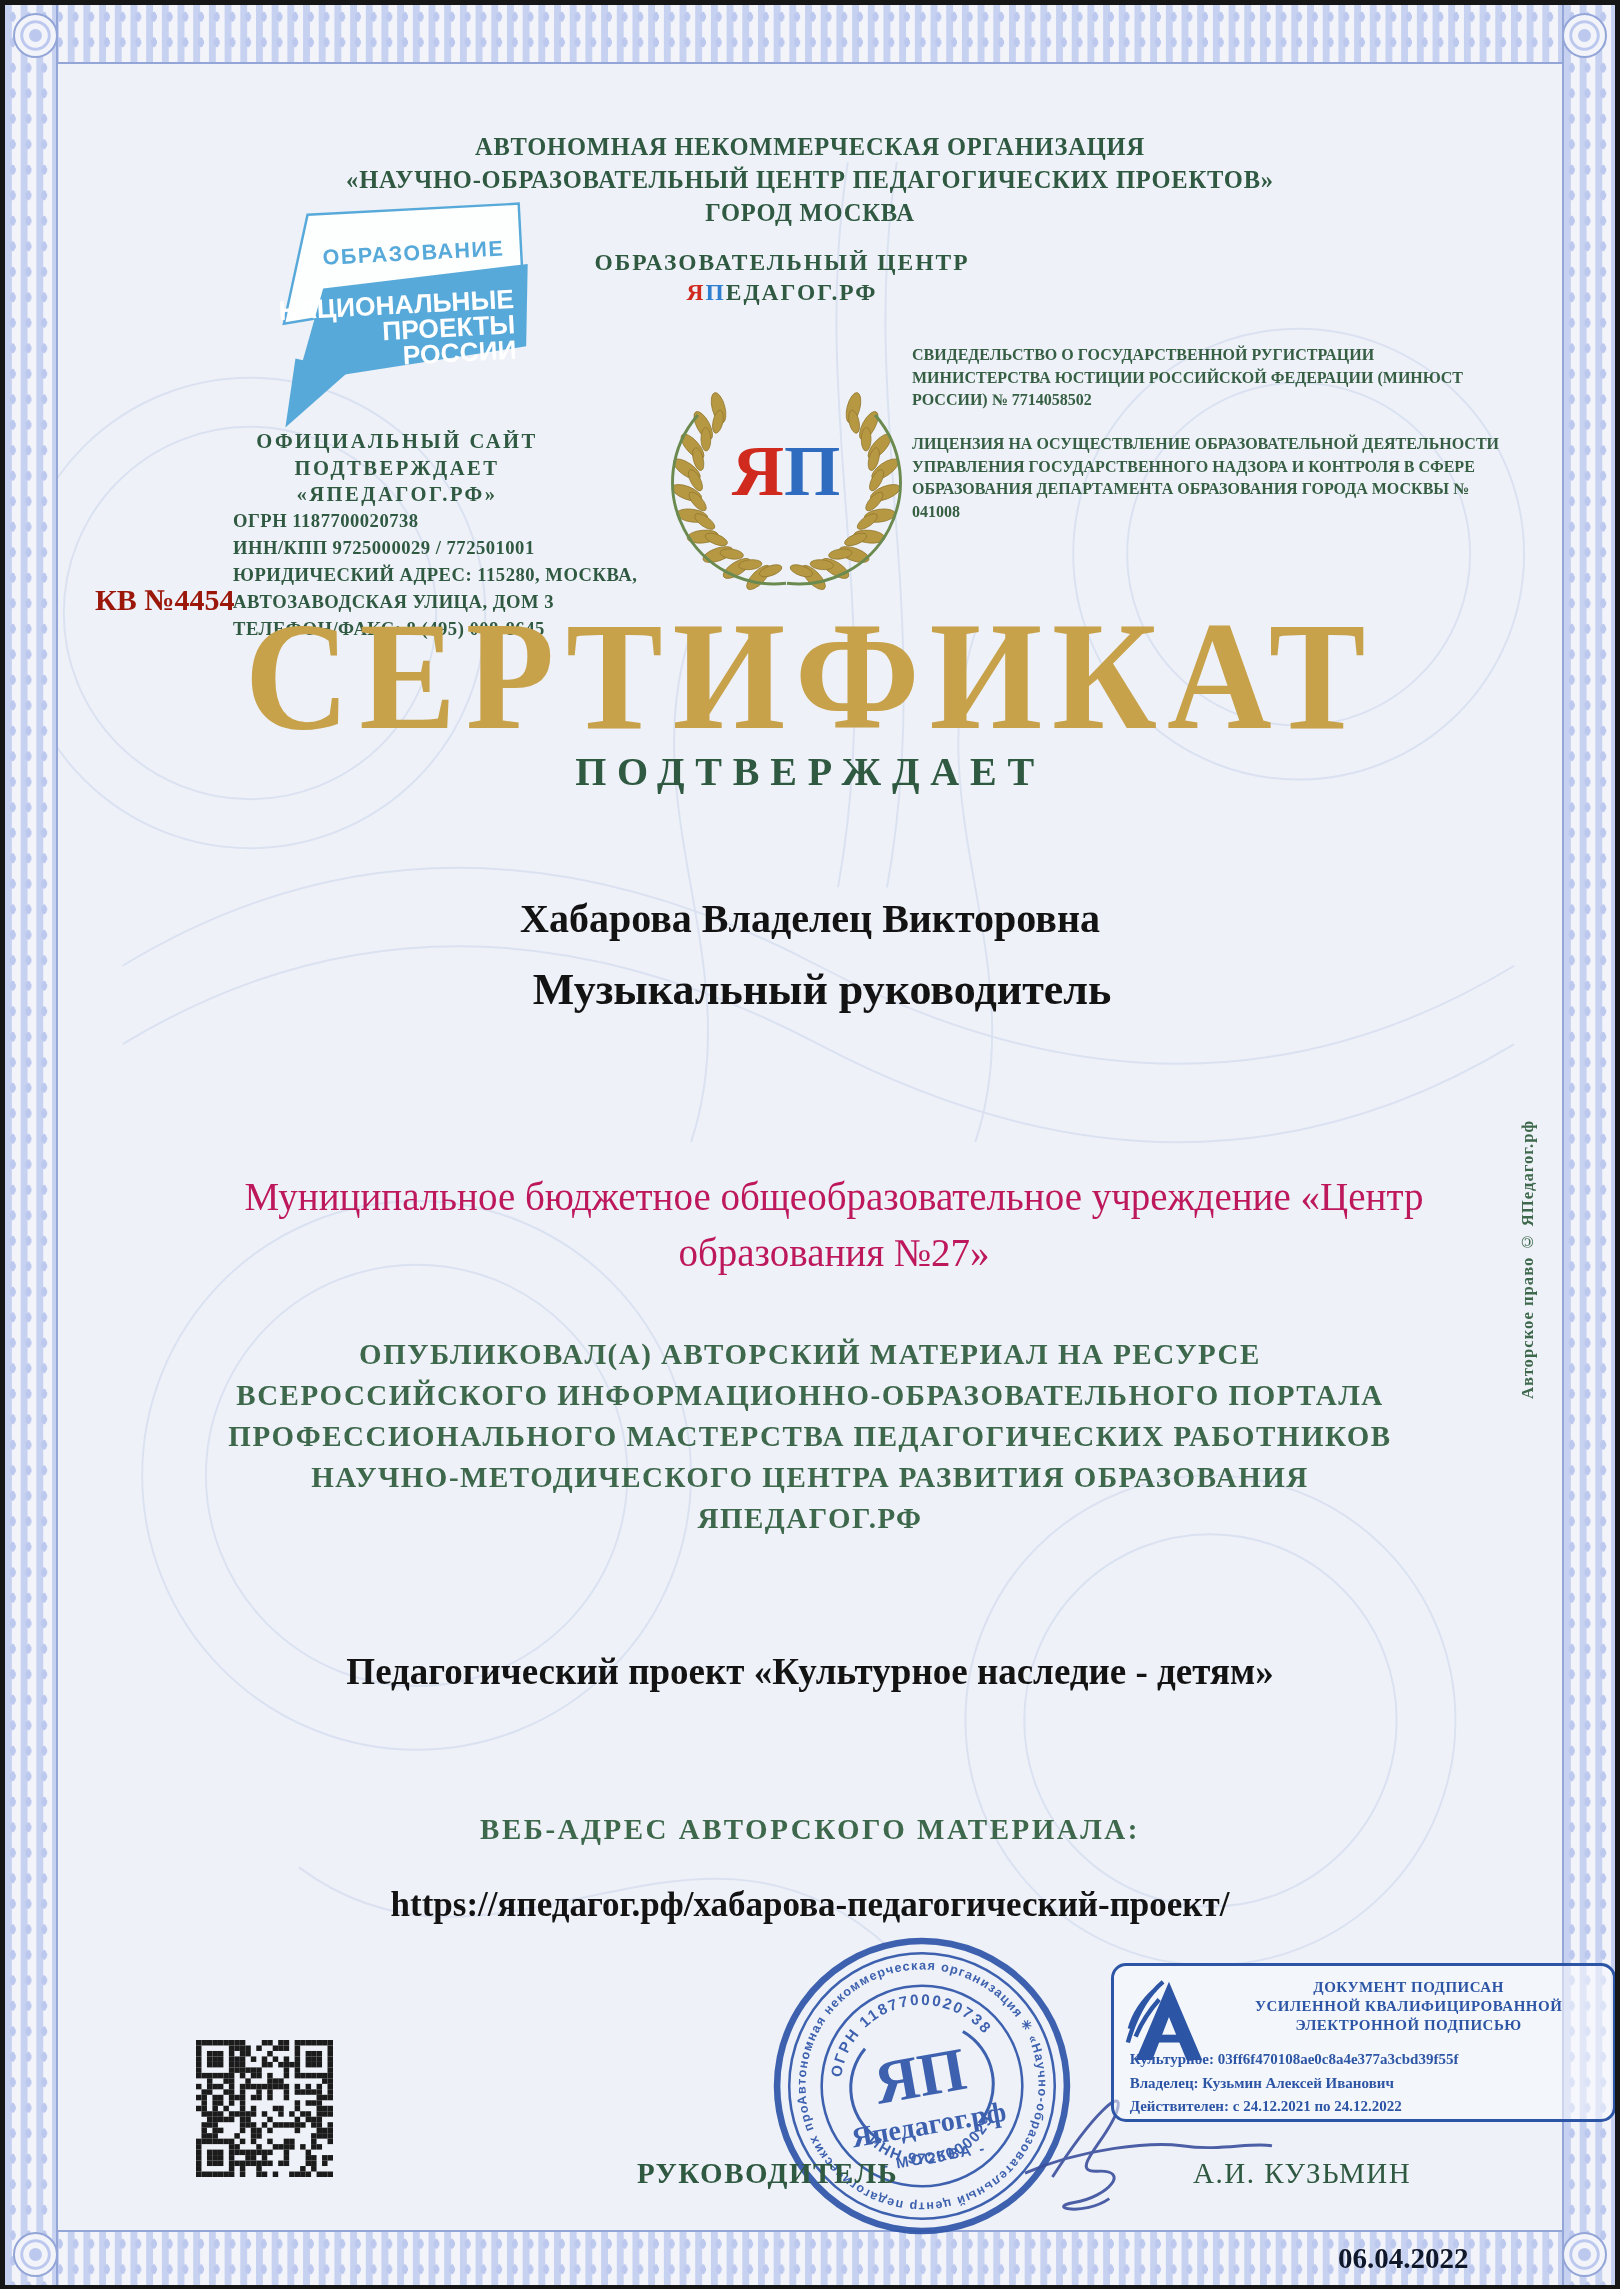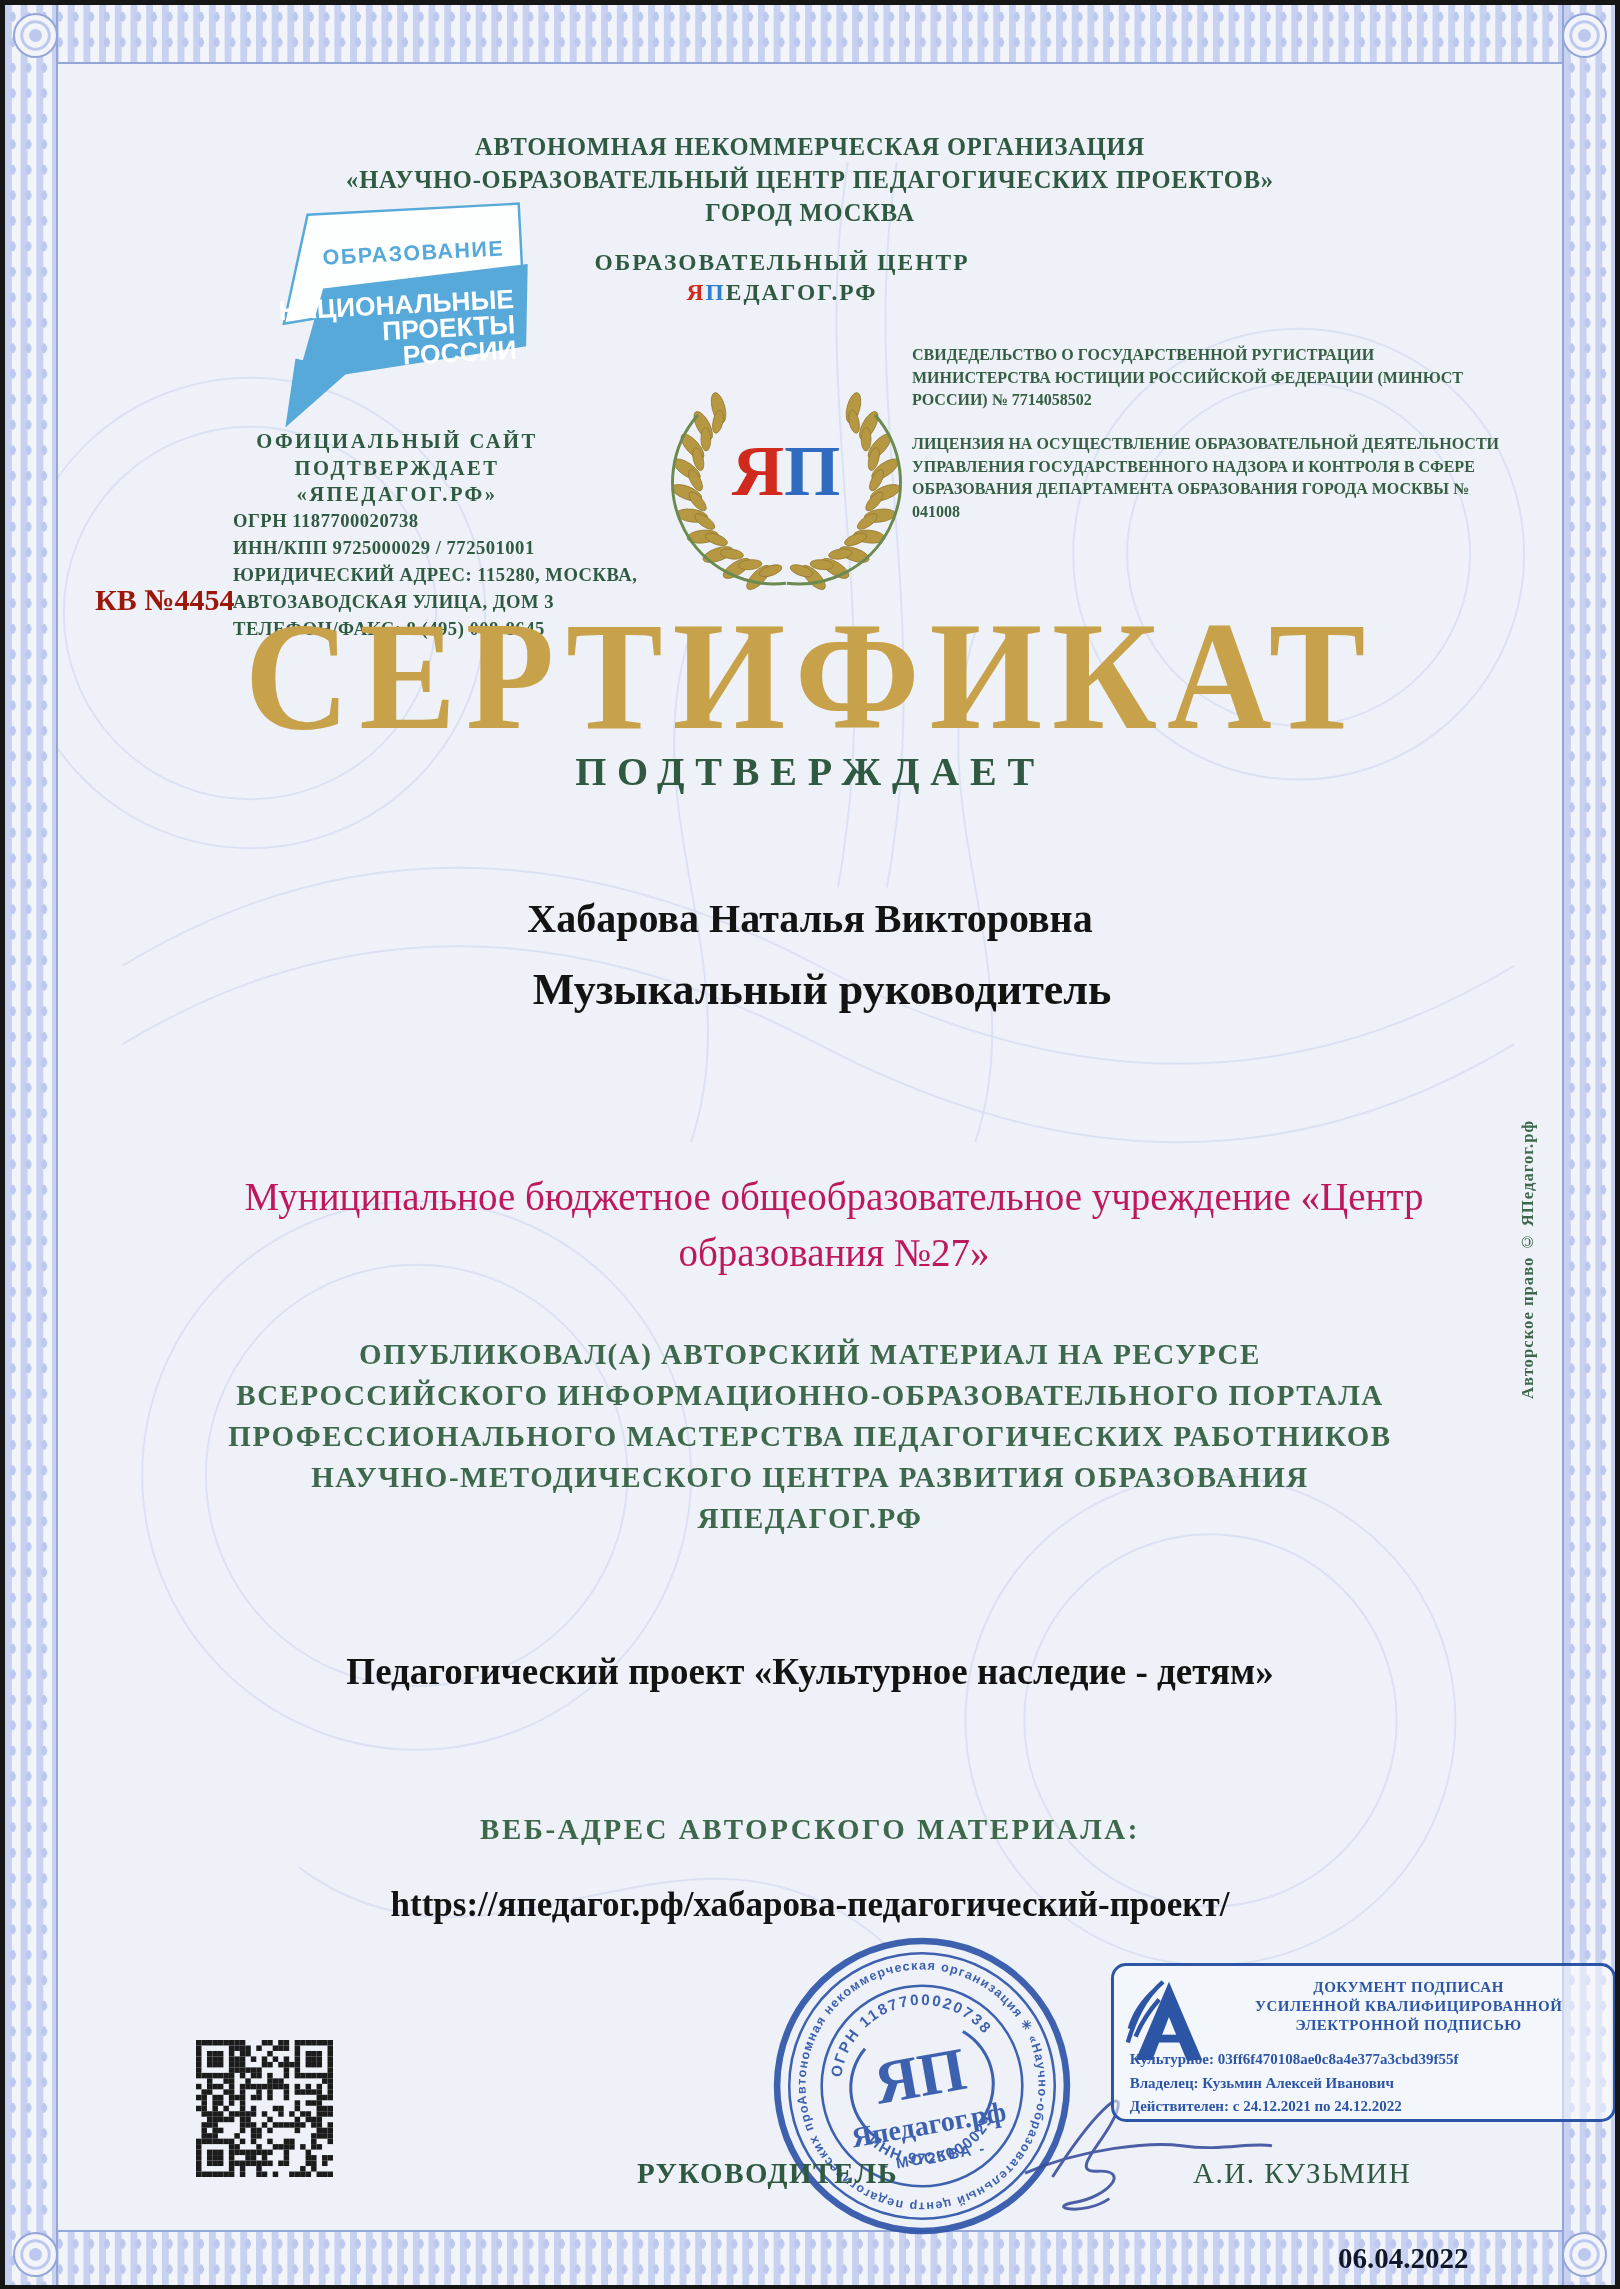--- a/index.html
+++ b/index.html
@@ -234,21 +234,21 @@
       <div>ЮРИДИЧЕСКИЙ АДРЕС: 115280, МОСКВА,</div>
       <div>АВТОЗАВОДСКАЯ УЛИЦА, ДОМ 3</div>
       <div>ТЕЛЕФОН/ФАКС: 8 (495) 008-8645</div>
     </div>
 
     <div class="abs kv">КВ №4454</div>
 
     <div class="abs center big-title">СЕРТИФИКАТ</div>
     <div class="abs center subtitle">ПОДТВЕРЖДАЕТ</div>
 
-    <div class="abs center r-name">Хабарова Наталья Викторовна</div>
+    <div class="abs center r-name">Хабарова Владелец Викторовна</div>
     <div class="abs center r-pos">Музыкальный руководитель</div>
 
     <div class="abs center institution">
       <div class="inner">Муниципальное бюджетное общеобразовательное учреждение «Центр образования №27»</div>
     </div>
 
     <div class="abs center statement">
       <div>ОПУБЛИКОВАЛ(А) АВТОРСКИЙ МАТЕРИАЛ НА РЕСУРСЕ</div>
       <div>ВСЕРОССИЙСКОГО ИНФОРМАЦИОННО-ОБРАЗОВАТЕЛЬНОГО ПОРТАЛА</div>
       <div>ПРОФЕССИОНАЛЬНОГО МАСТЕРСТВА ПЕДАГОГИЧЕСКИХ РАБОТНИКОВ</div>

